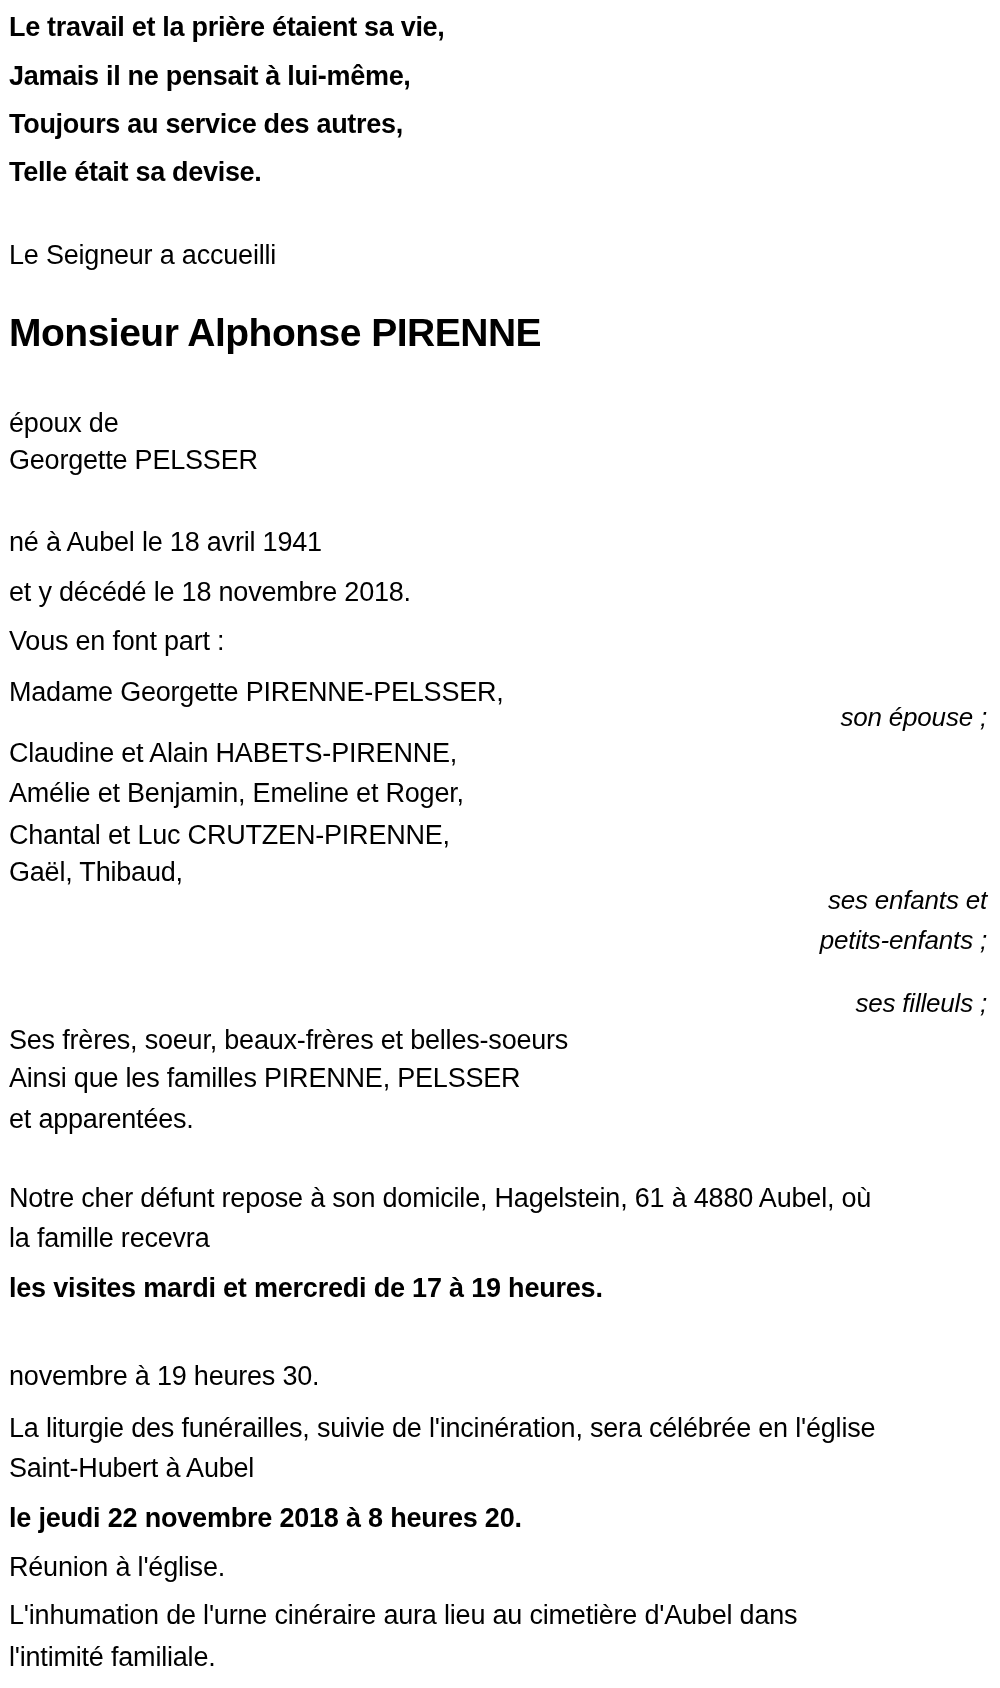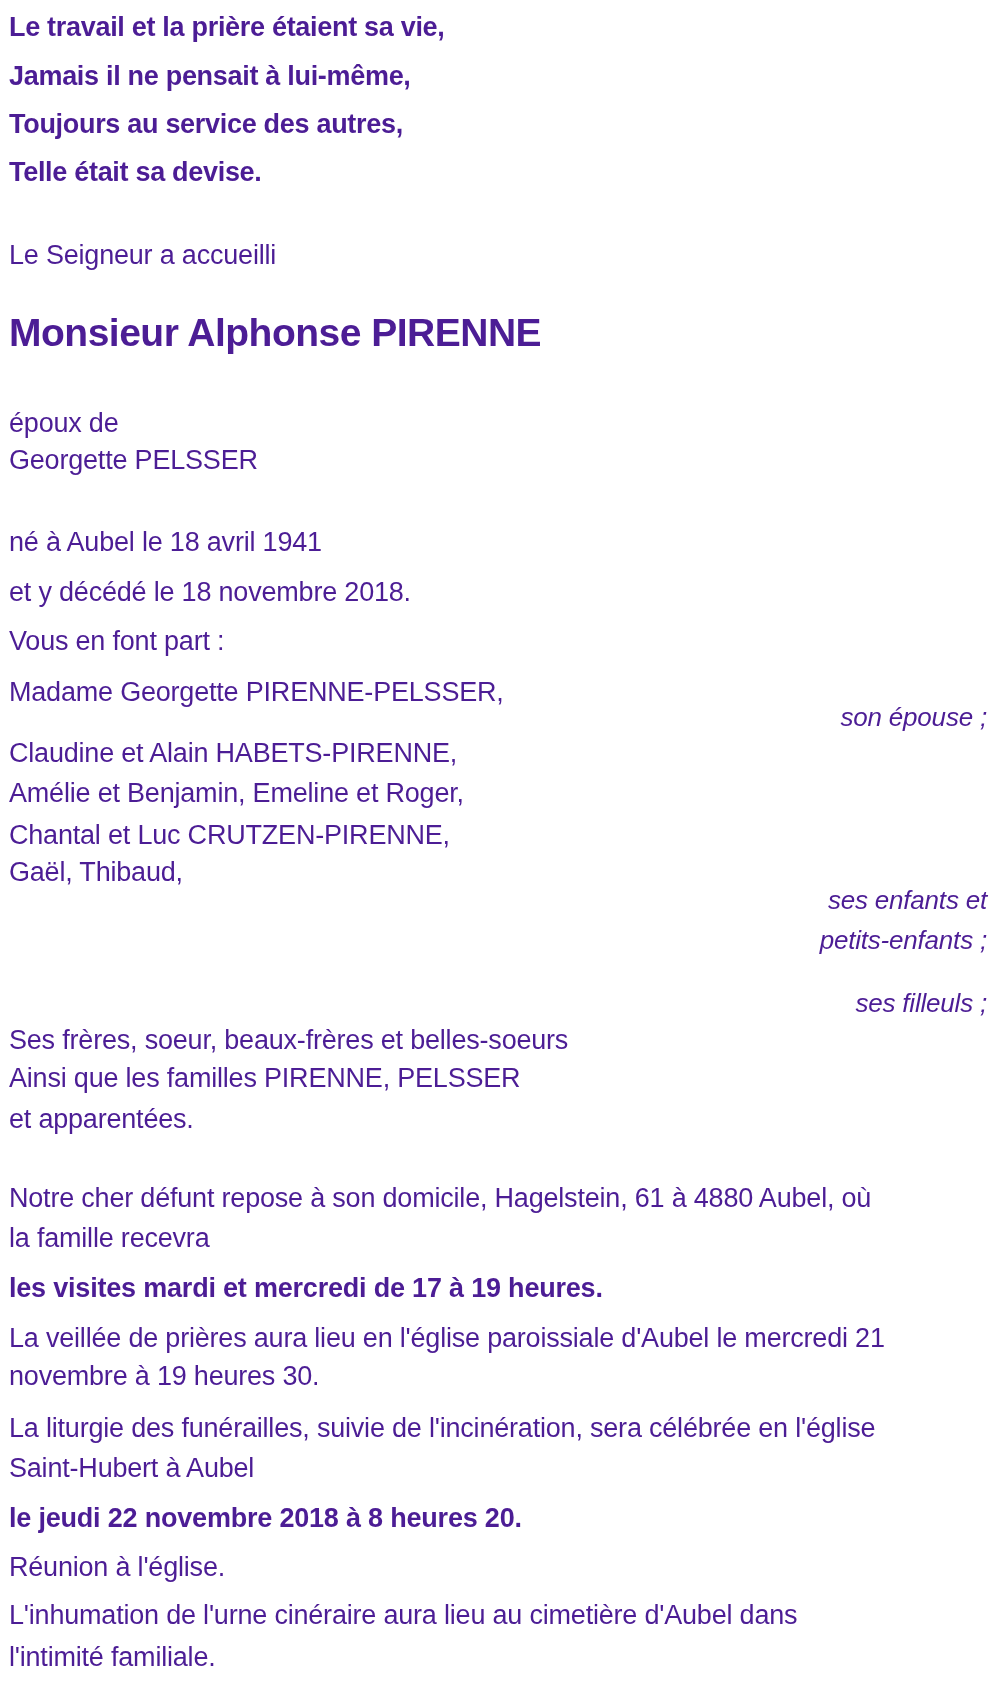--- a/index.html
+++ b/index.html
@@ -3,21 +3,21 @@
 <meta charset="utf-8">
 <style>
   html, body { margin: 0; padding: 0; background: #ffffff; }
   .page {
     position: relative;
     width: 1000px;
     height: 1688px;
     background: #ffffff;
     overflow: hidden;
     font-family: "Liberation Sans", sans-serif;
-    color: #4c1d95;
+    color: #000000;
   }
   .line {
     position: absolute;
     left: 9px;
     white-space: nowrap;
     font-size: 27px;
     line-height: 38px;
     letter-spacing: -0.2px;
   }
   .epitaph-line {
@@ -74,21 +74,20 @@
   <div class="line relation-line" style="top:984px">ses filleuls ;</div>
 
   <div class="line" style="top:1021px">Ses frères, soeur, beaux-frères et belles-soeurs</div>
   <div class="line" style="top:1059px">Ainsi que les familles PIRENNE, PELSSER</div>
   <div class="line" style="top:1100px">et apparentées.</div>
 
   <div class="line" style="top:1179px">Notre cher défunt repose à son domicile, Hagelstein, 61 à 4880 Aubel, où</div>
   <div class="line" style="top:1219px">la famille recevra</div>
   <div class="line bold-line" style="top:1269px">les visites mardi et mercredi de 17 à 19 heures.</div>
 
-  <div class="line" style="top:1319px">La veillée de prières aura lieu en l'église paroissiale d'Aubel le mercredi 21</div>
   <div class="line" style="top:1357px">novembre à 19 heures 30.</div>
 
   <div class="line" style="top:1409px">La liturgie des funérailles, suivie de l'incinération, sera célébrée en l'église</div>
   <div class="line" style="top:1449px">Saint-Hubert à Aubel</div>
   <div class="line bold-line" style="top:1499px">le jeudi 22 novembre 2018 à 8 heures 20.</div>
 
   <div class="line" style="top:1548px">Réunion à l'église.</div>
 
   <div class="line" style="top:1596px">L'inhumation de l'urne cinéraire aura lieu au cimetière d'Aubel dans</div>
   <div class="line" style="top:1638px">l'intimité familiale.</div>

